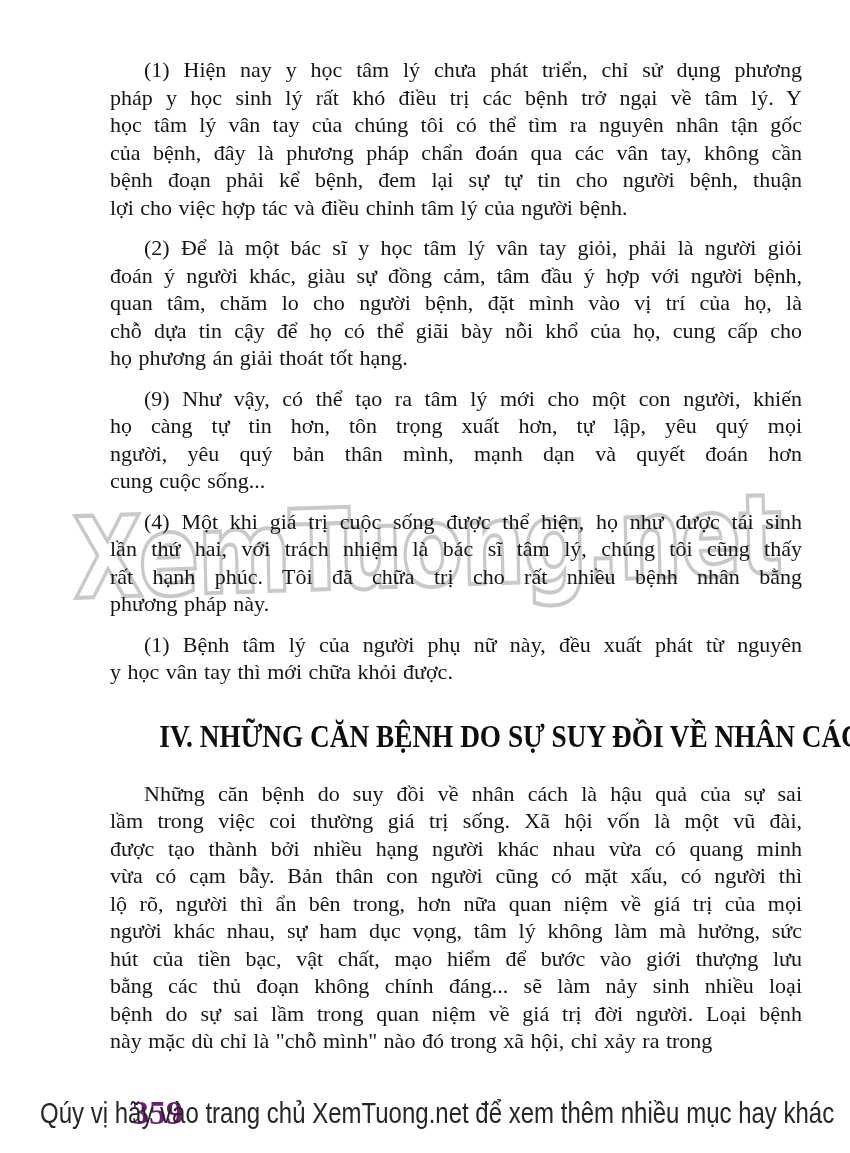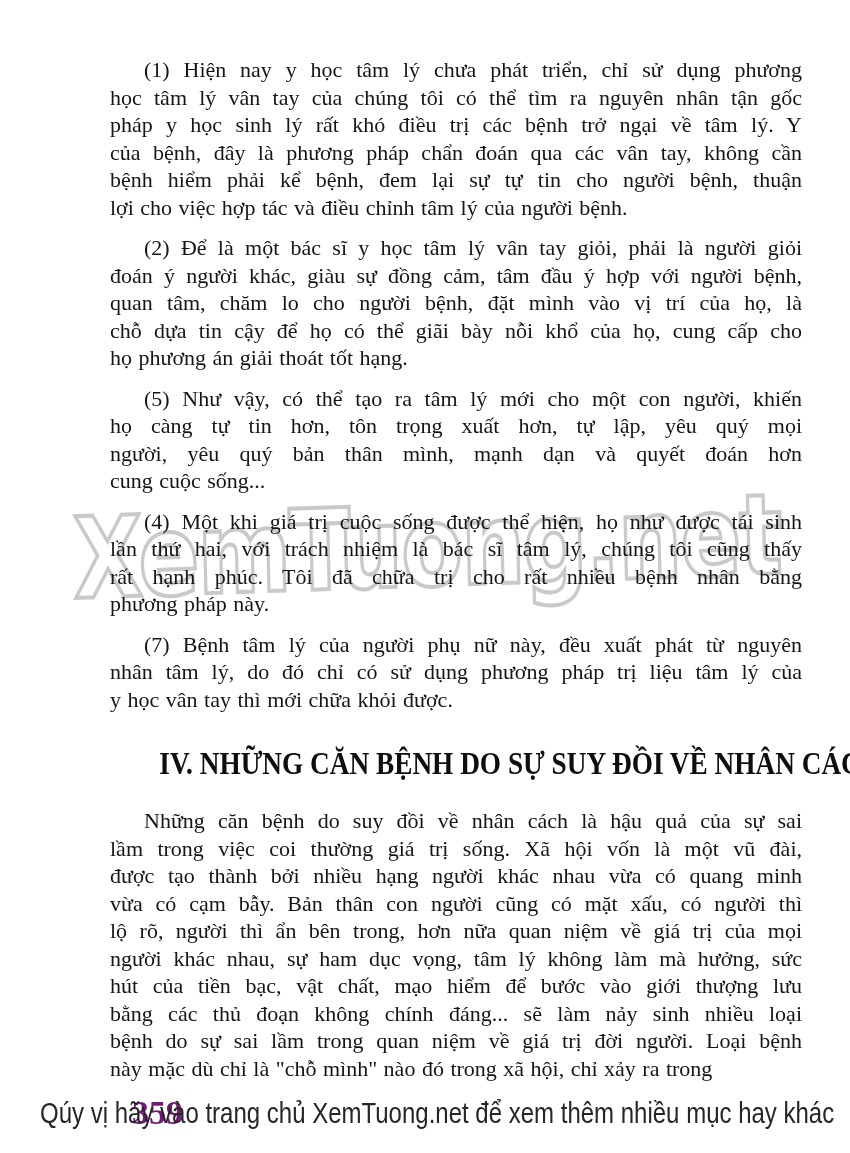--- a/index.html
+++ b/index.html
@@ -100,48 +100,47 @@
 </head>
 <body>
 
 <div class="page">
 
   <div class="watermark">XemTuong.net</div>
 
   <div class="content">
       <div class="para">
         <div class="line first">(1) Hiện nay y học tâm lý chưa phát triển, chỉ sử dụng phương</div>
+        <div class="line">pháp y học sinh lý rất khó điều trị các bệnh trở ngại về tâm lý. Y</div>
         <div class="line">học tâm lý vân tay của chúng tôi có thể tìm ra nguyên nhân tận gốc</div>
-        <div class="line">pháp y học sinh lý rất khó điều trị các bệnh trở ngại về tâm lý. Y</div>
         <div class="line">của bệnh, đây là phương pháp chẩn đoán qua các vân tay, không cần</div>
-        <div class="line">bệnh hiểm phải kể bệnh, đem lại sự tự tin cho người bệnh, thuận</div>
+        <div class="line">bệnh đoạn phải kể bệnh, đem lại sự tự tin cho người bệnh, thuận</div>
         <div class="line last">lợi cho việc hợp tác và điều chỉnh tâm lý của người bệnh.</div>
       </div>
       <div class="para">
         <div class="line first">(2) Để là một bác sĩ y học tâm lý vân tay giỏi, phải là người giỏi</div>
         <div class="line">đoán ý người khác, giàu sự đồng cảm, tâm đầu ý hợp với người bệnh,</div>
         <div class="line">quan tâm, chăm lo cho người bệnh, đặt mình vào vị trí của họ, là</div>
         <div class="line">chỗ dựa tin cậy để họ có thể giãi bày nỗi khổ của họ, cung cấp cho</div>
         <div class="line last">họ phương án giải thoát tốt hạng.</div>
       </div>
       <div class="para">
-        <div class="line first">(5) Như vậy, có thể tạo ra tâm lý mới cho một con người, khiến</div>
+        <div class="line first">(9) Như vậy, có thể tạo ra tâm lý mới cho một con người, khiến</div>
         <div class="line">họ càng tự tin hơn, tôn trọng xuất hơn, tự lập, yêu quý mọi</div>
         <div class="line">người, yêu quý bản thân mình, mạnh dạn và quyết đoán hơn</div>
         <div class="line last">cung cuộc sống...</div>
       </div>
       <div class="para">
         <div class="line first">(4) Một khi giá trị cuộc sống được thể hiện, họ như được tái sinh</div>
         <div class="line">lần thứ hai, với trách nhiệm là bác sĩ tâm lý, chúng tôi cũng thấy</div>
         <div class="line">rất hạnh phúc. Tôi đã chữa trị cho rất nhiều bệnh nhân bằng</div>
         <div class="line last">phương pháp này.</div>
       </div>
       <div class="para">
-        <div class="line first">(7) Bệnh tâm lý của người phụ nữ này, đều xuất phát từ nguyên</div>
-        <div class="line">nhân tâm lý, do đó chỉ có sử dụng phương pháp trị liệu tâm lý của</div>
+        <div class="line first">(1) Bệnh tâm lý của người phụ nữ này, đều xuất phát từ nguyên</div>
         <div class="line last">y học vân tay thì mới chữa khỏi được.</div>
       </div>
       <div class="heading"><span class="heading-inner">IV. NHỮNG CĂN BỆNH DO SỰ SUY ĐỒI VỀ NHÂN CÁCH</span></div>
       <div class="para">
         <div class="line first">Những căn bệnh do suy đồi về nhân cách là hậu quả của sự sai</div>
         <div class="line">lầm trong việc coi thường giá trị sống. Xã hội vốn là một vũ đài,</div>
         <div class="line">được tạo thành bởi nhiều hạng người khác nhau vừa có quang minh</div>
         <div class="line">vừa có cạm bẫy. Bản thân con người cũng có mặt xấu, có người thì</div>
         <div class="line">lộ rõ, người thì ẩn bên trong, hơn nữa quan niệm về giá trị của mọi</div>
         <div class="line">người khác nhau, sự ham dục vọng, tâm lý không làm mà hưởng, sức</div>

